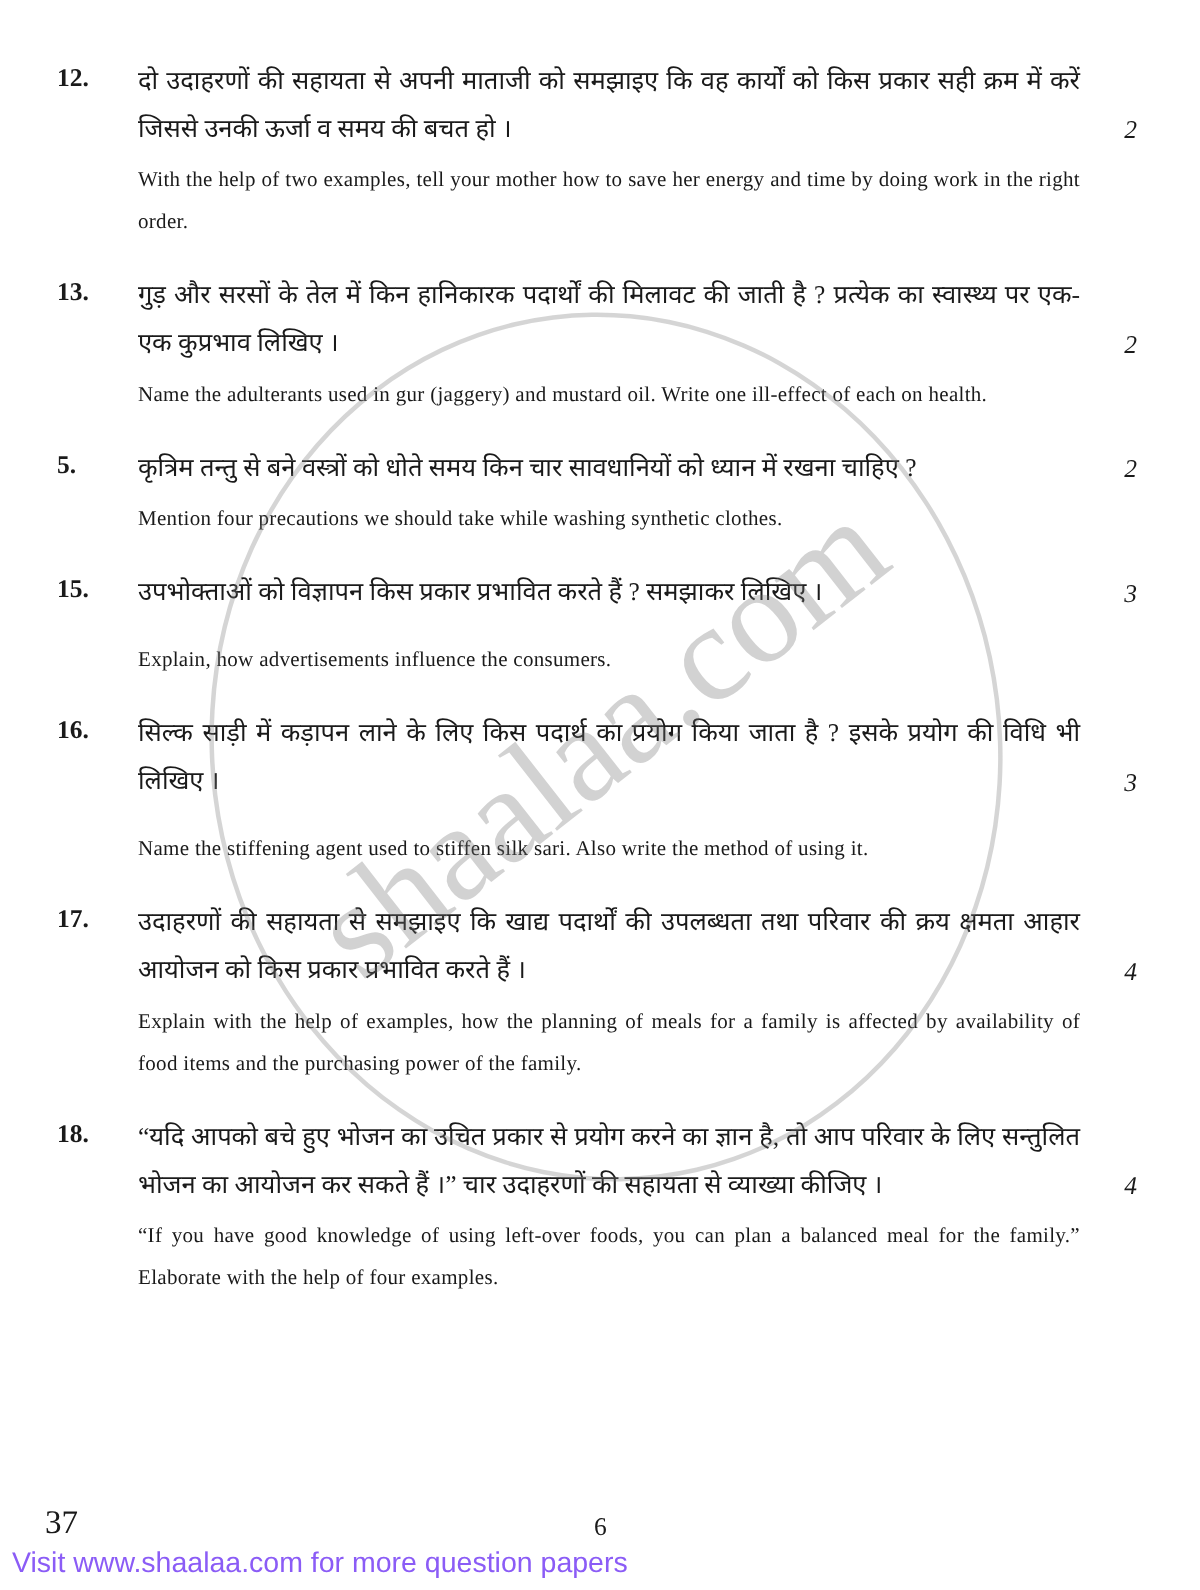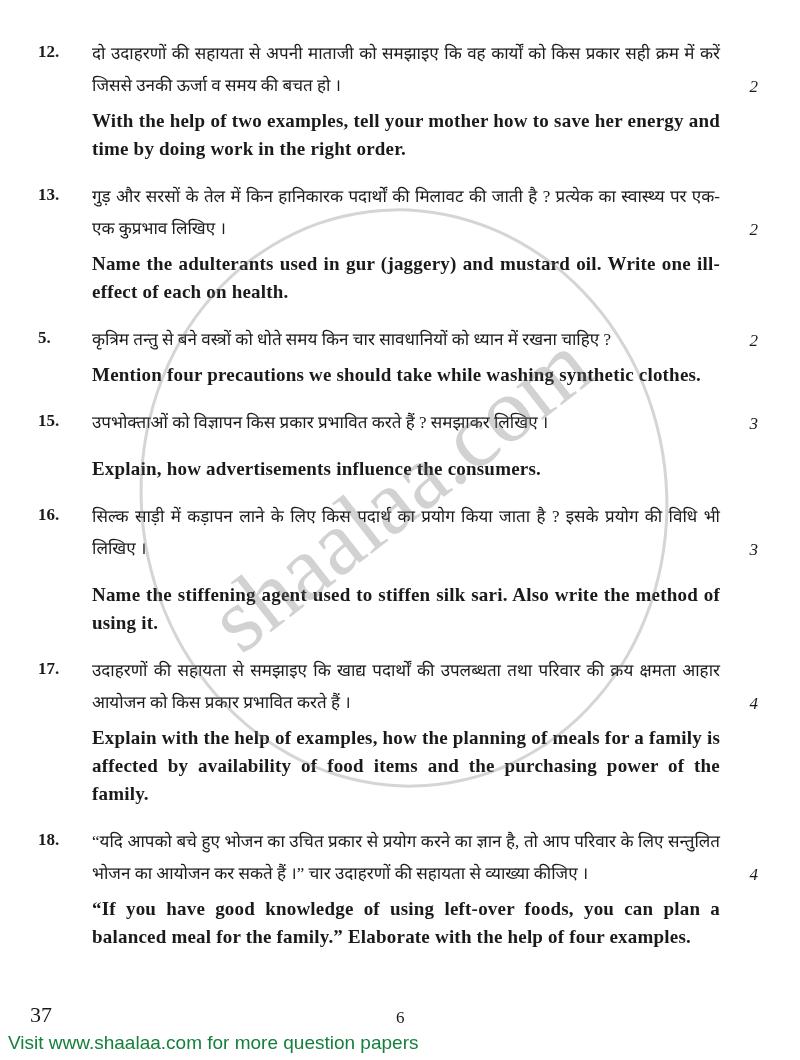--- a/index.html
+++ b/index.html
@@ -45,25 +45,24 @@
     font-size: 17px;
     line-height: 30px;
   }
   .q-body {
     margin-left: 54px;
     margin-right: 38px;
     margin-top: 5px;
   }
   .question.tight .q-body { margin-top: 16px; }
   .q-english {
-    font-size: 19px;
+    font-size: 14px;
     line-height: 28px;
     text-align: justify;
     letter-spacing: 0.2px;
-    font-weight: bold;
   }
   
   .wm {
     position: absolute;
     inset: 0;
     z-index: 3;
     pointer-events: none;
   }
   .wm-circle {
     position: absolute;
@@ -99,21 +98,21 @@
     bottom: 32px;
     font-size: 17px;
     z-index: 2;
   }
   .visit-text {
     position: absolute;
     left: 8px;
     bottom: 6px;
     font-size: 19px;
     font-family: "Liberation Sans", "DejaVu Sans", sans-serif;
-    color: #15803d;
+    color: #8b5cf6;
     z-index: 2;
   }
 </style>
 </head>
 <body>
 
 <div class="sheet">
 
   <div class="wm">
     <div class="wm-circle"></div>

